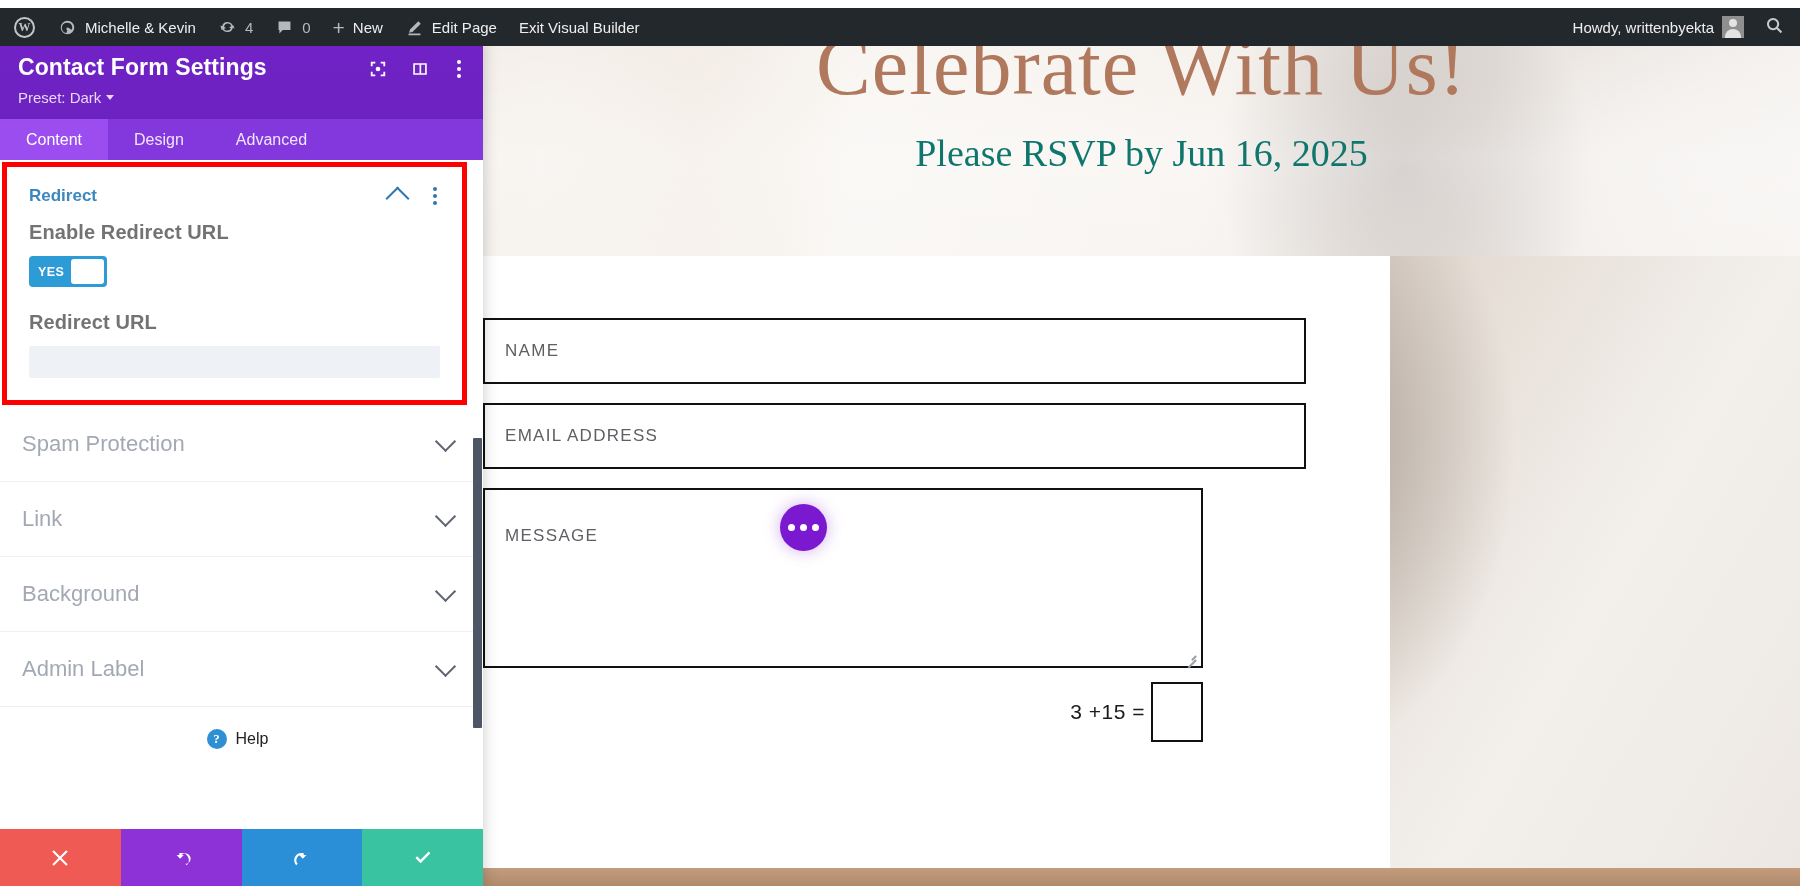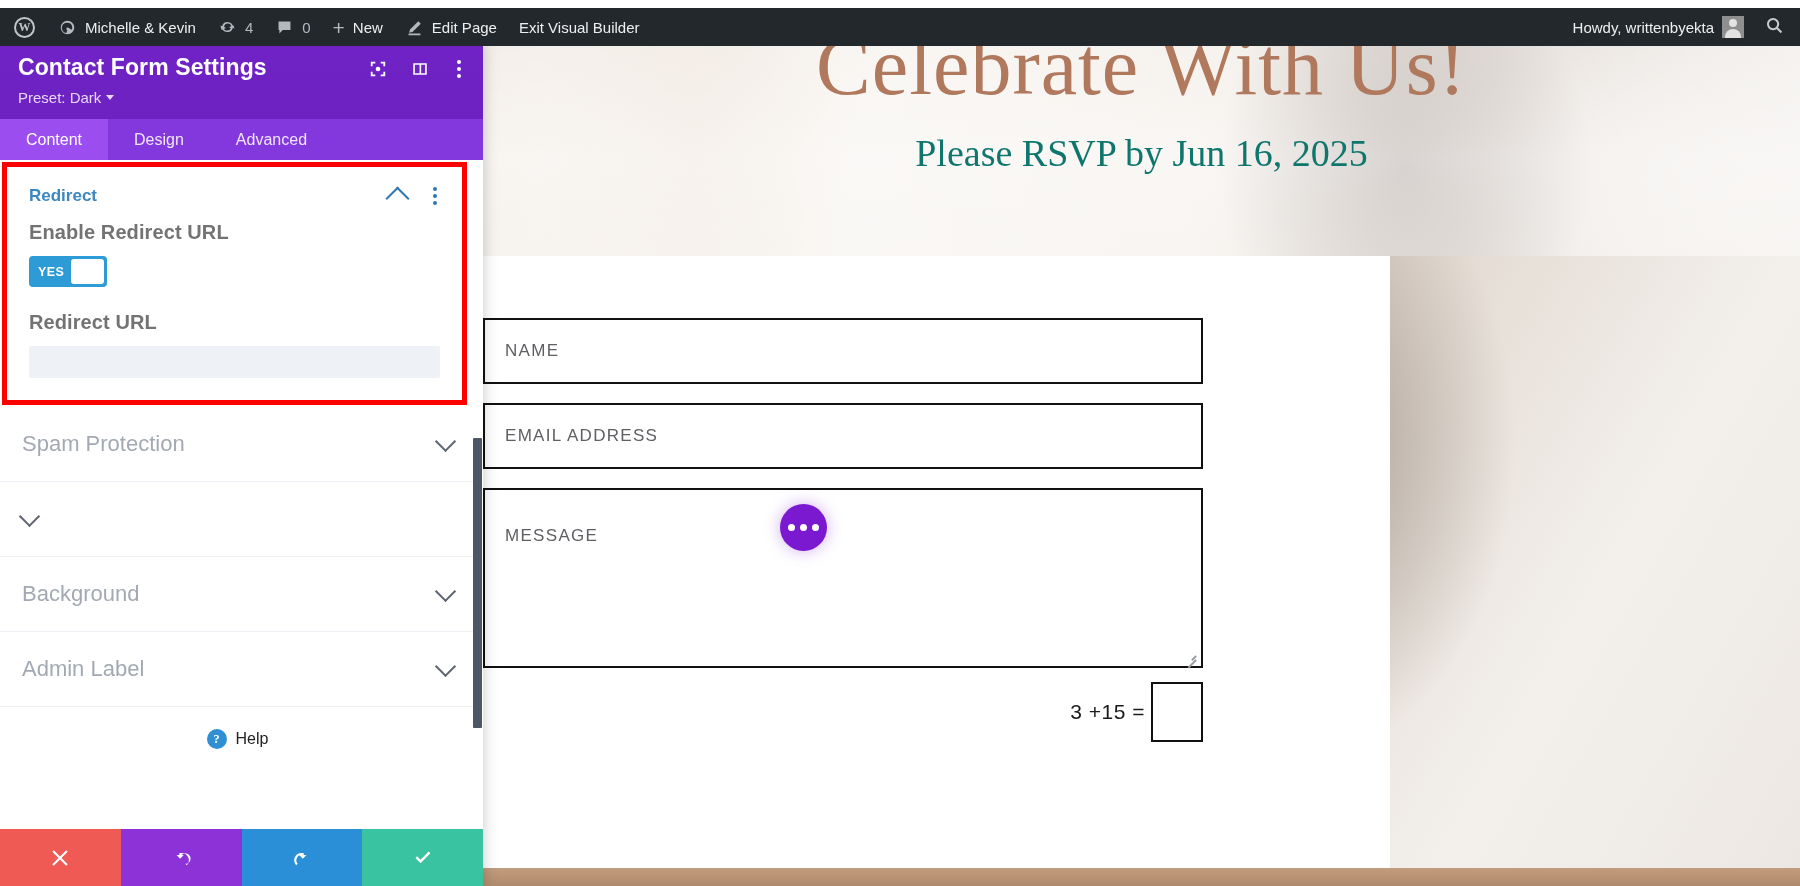--- a/index.html
+++ b/index.html
@@ -285,21 +285,21 @@
   }
 
   .form-card {
     position: absolute; top: 218px; left: 0;
     width: 907px; height: 612px;
     background: #ffffff;
     padding: 62px 67px 0 0;
   }
   .form-inner { width: 842px; margin-left: 0; padding-left: 0; }
   .finput {
-    width: 720px; height: 66px;
+    width: 823px; height: 66px;
     border: 2.6px solid #111;
     margin-bottom: 19px;
     display: flex; align-items: center;
     padding-left: 20px;
     background: #fff;
     cursor: text;
   }
   .finput.first { margin-top: 0; }
   .fplace {
     font-size: 17px; color: #5f6064;
@@ -487,20 +487,21 @@
             <div class="field-label">Redirect URL</div>
             <input class="text-input" type="text" value="" style="">
           </div>
         </div>
 
         <div class="sect-row">
           <span class="sect-title-closed">Spam Protection</span>
           <span class="chev down"></span>
         </div>
         <div class="sect-row">
+          <span class="sect-title-closed">Link</span>
           <span class="chev down"></span>
         </div>
         <div class="sect-row">
           <span class="sect-title-closed">Background</span>
           <span class="chev down"></span>
         </div>
         <div class="sect-row">
           <span class="sect-title-closed">Admin Label</span>
           <span class="chev down"></span>
         </div>

